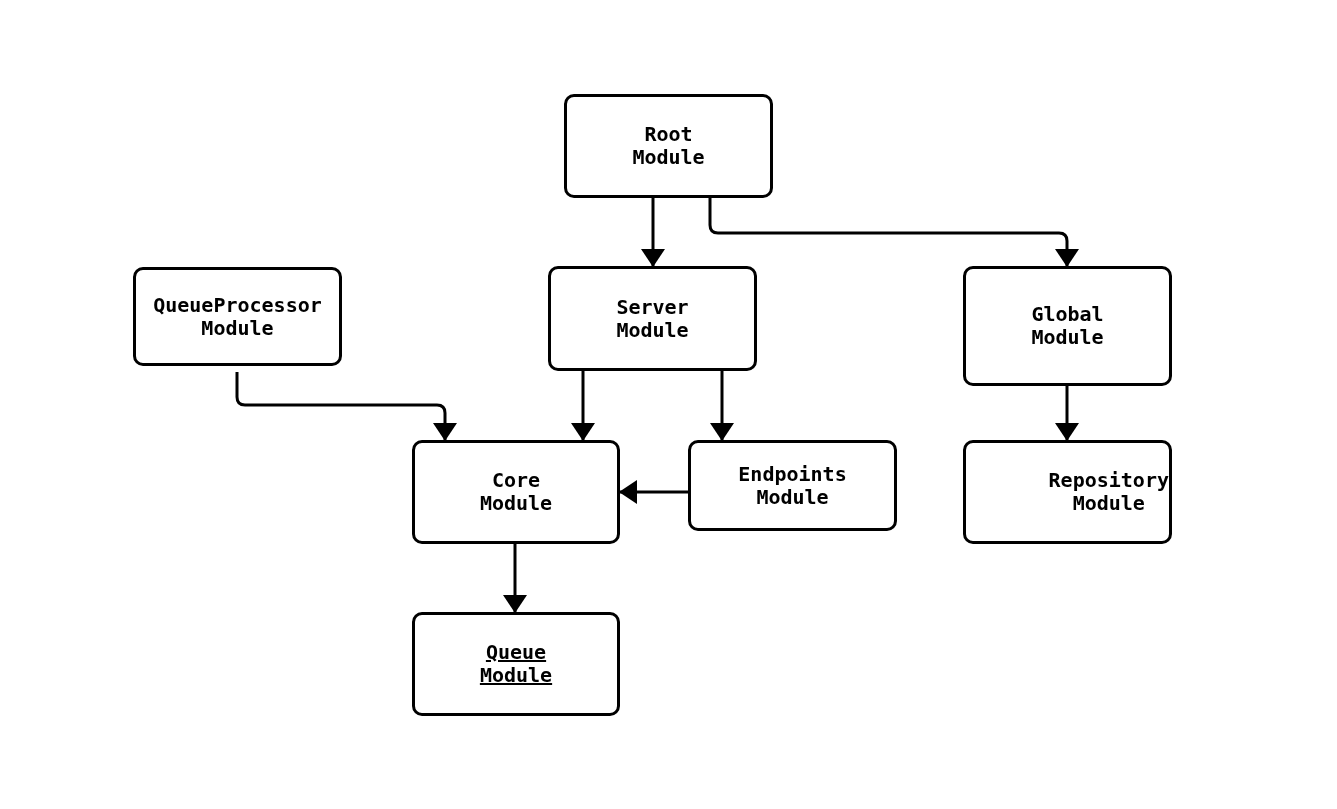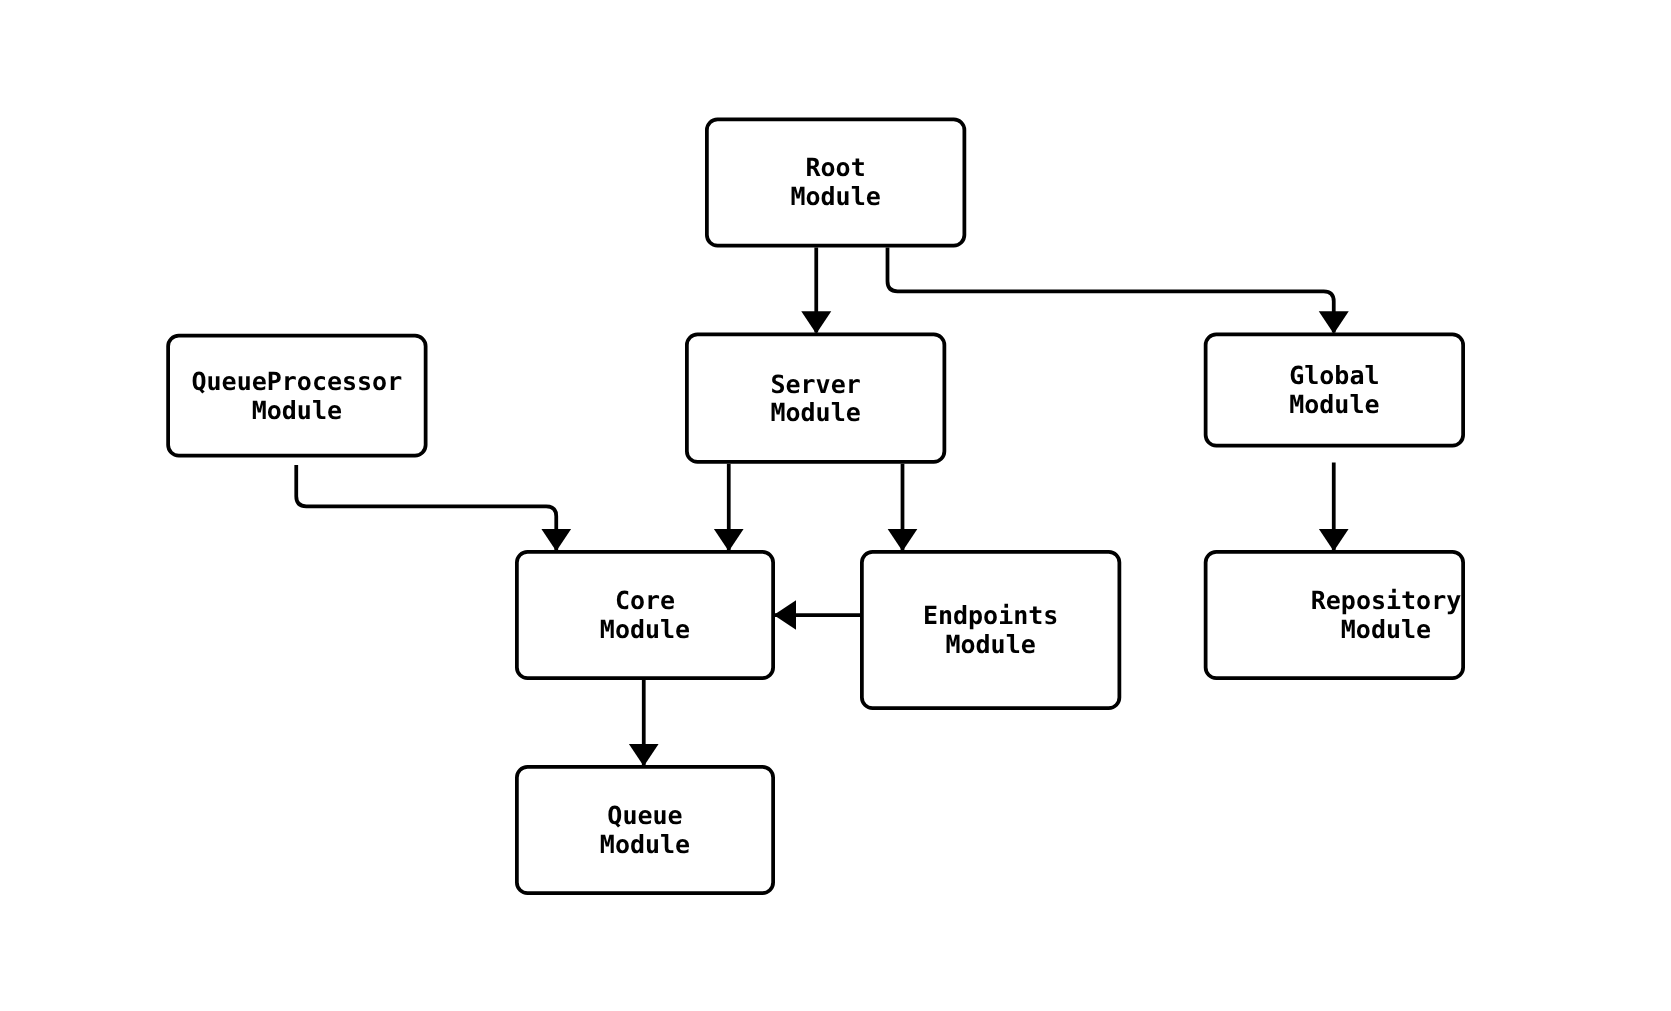--- a/index.html
+++ b/index.html
@@ -77,38 +77,38 @@
   <div class="node" style="left: 133px; top: 267px; width: 209px; height: 99px;">
     <span class="node-label">QueueProcessor
 Module</span>
   </div>
 
   <div class="node" style="left: 548px; top: 266px; width: 209px; height: 105px;">
     <span class="node-label">Server
 Module</span>
   </div>
 
-  <div class="node" style="left: 963px; top: 266px; width: 209px; height: 92px;">
+  <div class="node" style="left: 963px; top: 266px; width: 209px; height: 120px;">
     <span class="node-label">Global
 Module</span>
   </div>
 
   <div class="node" style="left: 412px; top: 440px; width: 208px; height: 104px;">
     <span class="node-label">Core
 Module</span>
   </div>
 
-  <div class="node" style="left: 688px; top: 440px; width: 209px; height: 128px;">
+  <div class="node" style="left: 688px; top: 440px; width: 209px; height: 91px;">
     <span class="node-label">Endpoints
 Module</span>
   </div>
 
   <div class="node" style="left: 963px; top: 440px; width: 209px; height: 104px; justify-content: flex-end;">
     <span class="node-label">Repository
 Module</span>
   </div>
 
-  <div class="node" style="left: 412px; top: 612px; width: 208px; height: 104px;">
+  <div class="node" style="left: 412px; top: 612px; width: 208px; height: 104px; text-decoration: underline;">
     <span class="node-label">Queue
 Module</span>
   </div>
 
 </div>
 
 </body></html>

